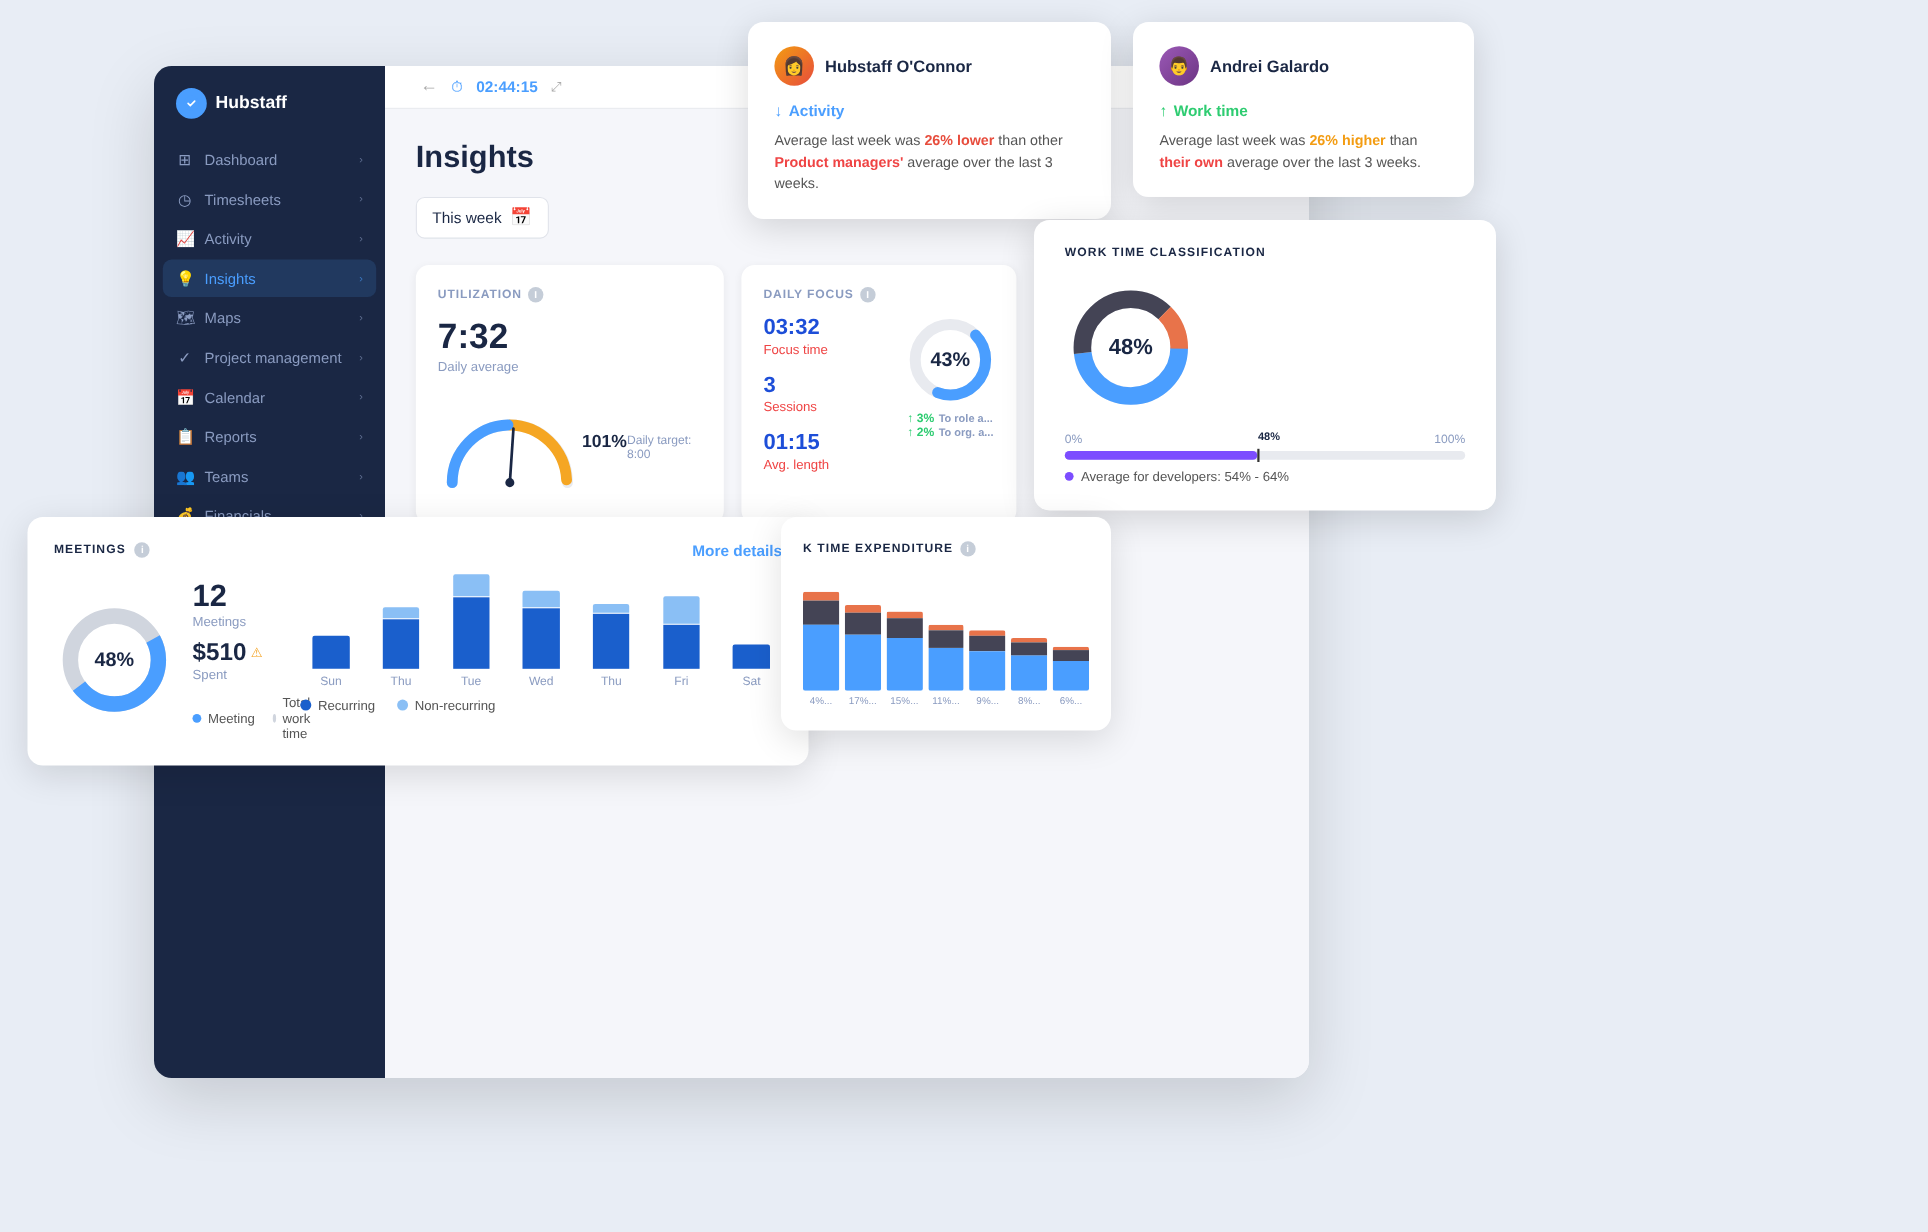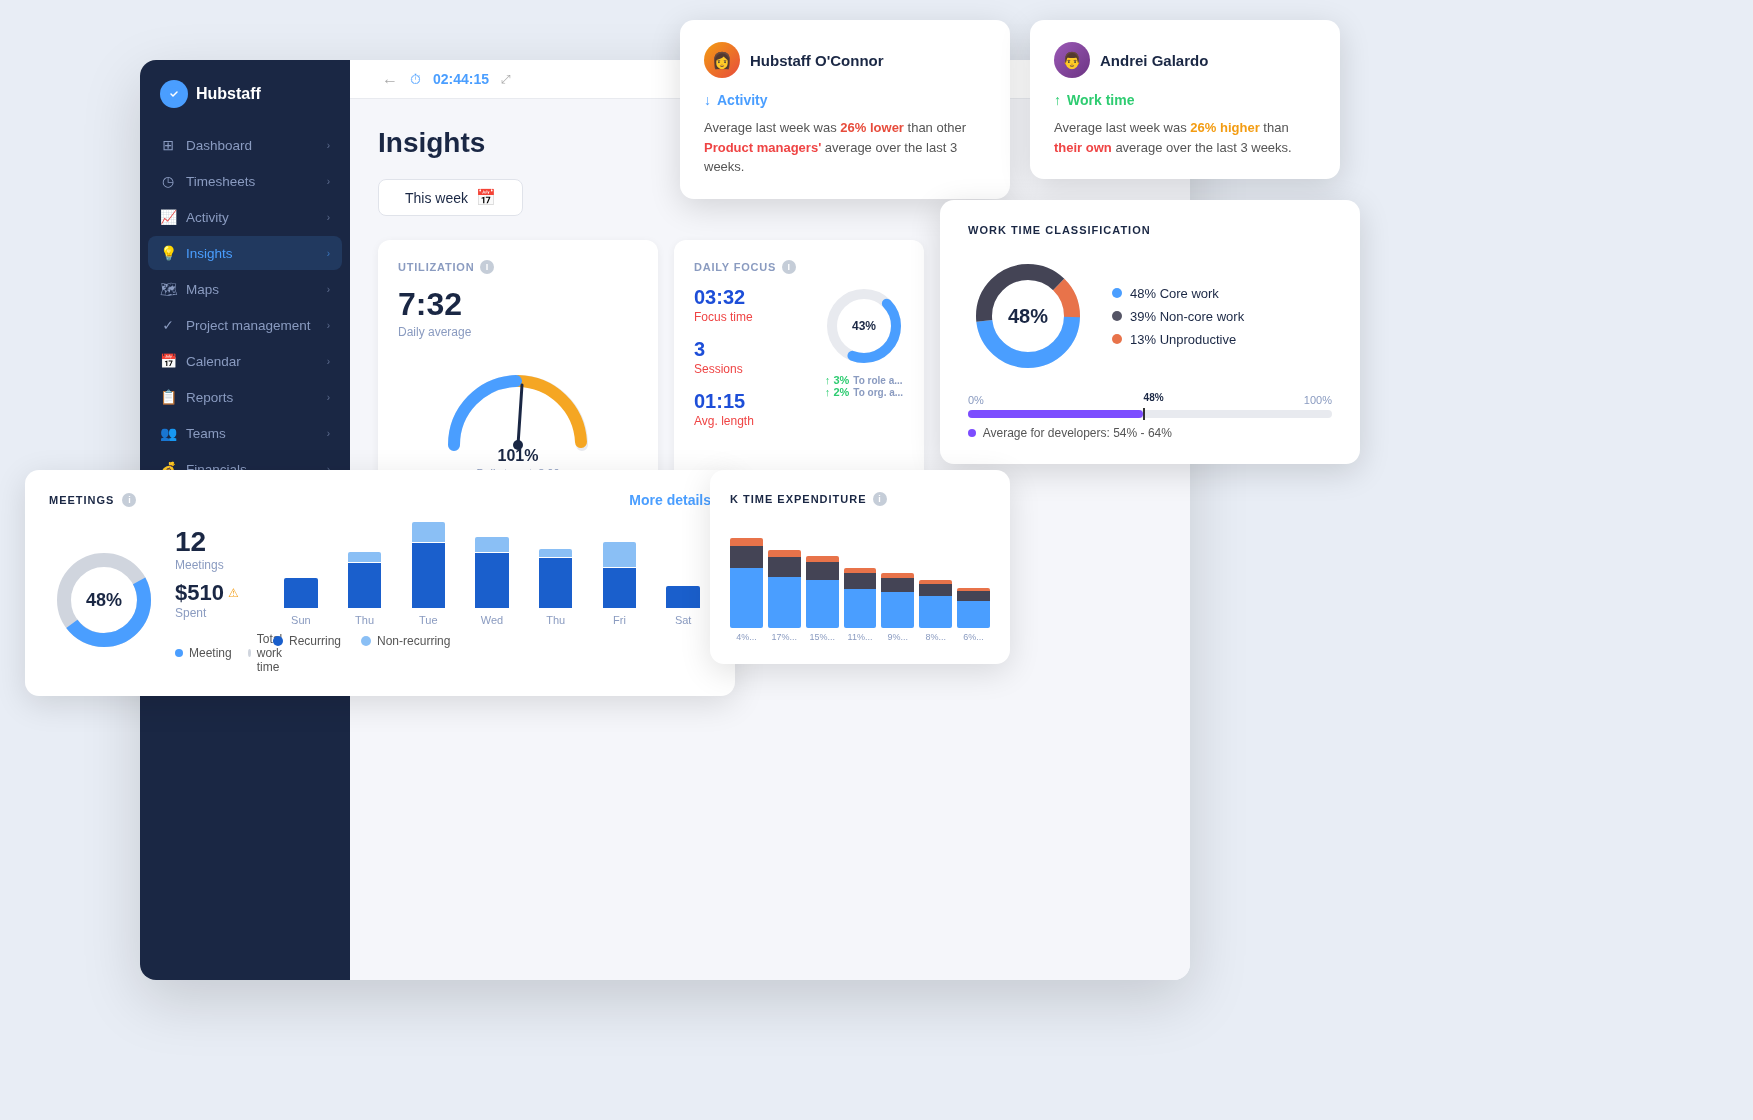--- a/index.html
+++ b/index.html
@@ -128,21 +128,21 @@
       gap: 12px;
       margin-bottom: 24px;
     }
     .week-selector {
       display: flex;
       align-items: center;
       gap: 8px;
       background: white;
       border: 1px solid #e0e3ea;
       border-radius: 8px;
-      padding: 8px 26px;
+      padding: 8px 14px;
       font-size: 14px;
       color: #1a2744;
       font-weight: 500;
       cursor: pointer;
     }
     .calendar-icon { color: #4a9eff; font-size: 16px; }
 
     
     .cards-row {
       display: flex;
@@ -515,21 +515,20 @@
     .wte-bar-label {
       font-size: 9px;
       color: #8a9bc0;
       margin-top: 4px;
       text-align: center;
     }
 
     
     .gauge-wrapper {
       display: flex;
-      flex-direction: column;
       align-items: center;
       justify-content: flex-end;
     }
 
     .app-container {
       position: relative;
       width: 1753px;
       height: 1120px;
     }
   </style>
@@ -673,21 +672,21 @@
                 </div>
               </div>
 
               <div style="display:flex; flex-direction:column; align-items:center; gap:8px;">
 
                 <div style="position:relative; width:80px; height:80px;">
                   <svg width="80" height="80" viewBox="0 0 80 80">
                     <circle cx="40" cy="40" r="32" fill="none" stroke="#e8eaef" stroke-width="10"></circle>
                     <circle cx="40" cy="40" r="32" fill="none" stroke="#4a9eff" stroke-width="10" stroke-dasharray="87 114" stroke-dashoffset="25" stroke-linecap="round"></circle>
                   </svg>
-                  <div style="position:absolute;top:50%;left:50%;transform:translate(-50%,-50%);font-size:12px;font-weight:700;color:#1a2744;">43%</div>
+                  <div style="position:absolute;top:50%;left:50%;transform:translate(-50%,-50%);font-size:18px;font-weight:700;color:#1a2744;">43%</div>
                 </div>
                 <div>
                   <div class="focus-badge">
                     <span style="color:#2ecc71;">↑ 3%</span>
                     <span style="font-size:10px; color:#8a9bc0;">To role a...</span>
                   </div>
                   <div class="focus-badge">
                     <span style="color:#2ecc71;">↑ 2%</span>
                     <span style="font-size:10px; color:#8a9bc0;">To org. a...</span>
                   </div>
@@ -738,34 +737,20 @@
 
           <circle cx="60" cy="60" r="44" fill="none" stroke="#4a9eff" stroke-width="16" stroke-dasharray="133 143" stroke-dashoffset="0" stroke-linecap="butt"></circle>
 
           <circle cx="60" cy="60" r="44" fill="none" stroke="#444455" stroke-width="16" stroke-dasharray="108 168" stroke-dashoffset="-133" stroke-linecap="butt"></circle>
 
           <circle cx="60" cy="60" r="44" fill="none" stroke="#e8734a" stroke-width="16" stroke-dasharray="36 240" stroke-dashoffset="-241" stroke-linecap="butt"></circle>
         </svg>
         <div class="donut-label">48%</div>
       </div>
 
-      <div class="legend-items">
-        <div class="legend-item">
-          <span class="legend-dot" style="background:#4a9eff;"></span>
-          <span>48% Core work</span>
-        </div>
-        <div class="legend-item">
-          <span class="legend-dot" style="background:#555566;"></span>
-          <span>39% Non-core work</span>
-        </div>
-        <div class="legend-item">
-          <span class="legend-dot" style="background:#e8734a;"></span>
-          <span>13% Unproductive</span>
-        </div>
-      </div>
     </div>
 
     <div class="wtc-bar-section">
       <div class="wtc-bar-labels">
         <span>0%</span>
         <span>100%</span>
       </div>
       <div class="wtc-bar-track">
         <div class="wtc-bar-fill"></div>
         <div class="wtc-bar-marker">

